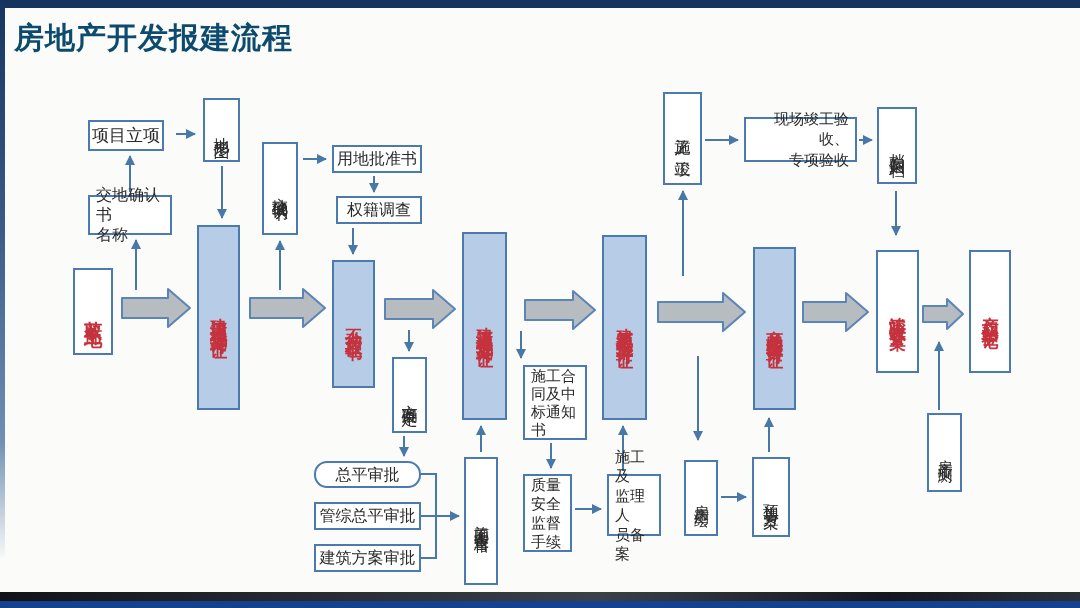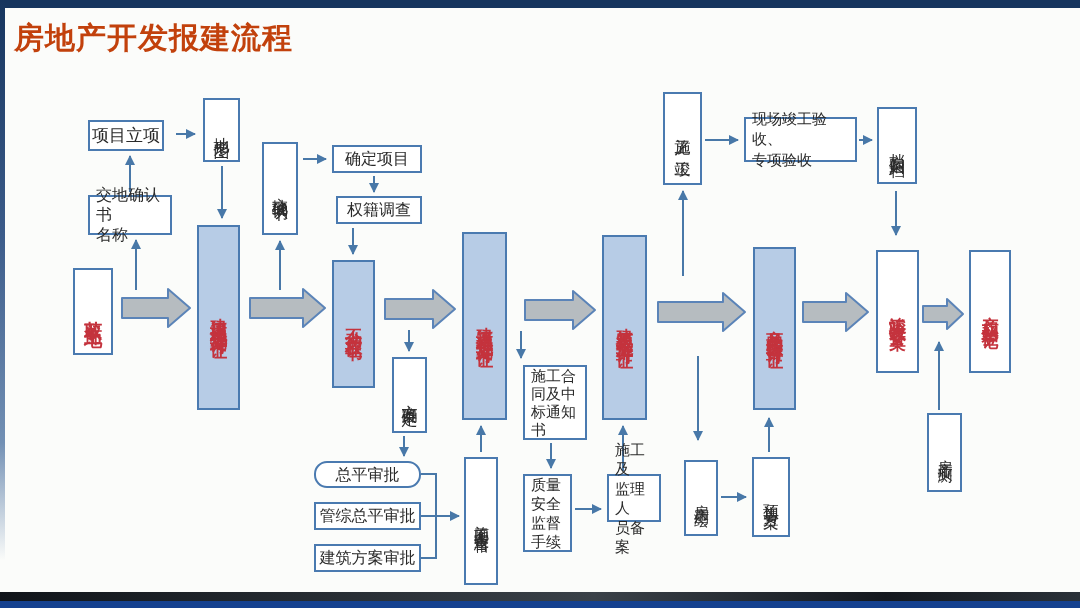--- a/index.html
+++ b/index.html
@@ -9,21 +9,21 @@
     font-family:"Liberation Sans","DejaVu Sans",sans-serif;
   }
   #top-bar{position:absolute;left:0;top:0;width:1080px;height:8px;background:#16355e;}
   #left-strip{position:absolute;left:0;top:0;width:5px;height:590px;
     background:linear-gradient(180deg,#16355e 0%,#3c5c8a 40%,#7290b4 75%,rgba(255,255,255,0) 95%);}
   #bottom-dark{position:absolute;left:0;top:592px;width:1080px;height:9px;
     background:linear-gradient(90deg,#101419,#3a4148 55%,#14181e 82%,#2a3138);}
   #bottom-blue{position:absolute;left:0;top:601px;width:1080px;height:7px;background:#15418f;}
   .title{
     position:absolute;left:14px;top:18px;font-size:30px;font-weight:bold;
-    color:#c2410c;letter-spacing:1px;
+    color:#0c4a6e;letter-spacing:1px;
   }
   .box{
     position:absolute;box-sizing:border-box;border:2px solid #4a7ab0;background:#ffffff;
     color:#2a2a2a;display:flex;align-items:center;justify-content:center;
     white-space:pre-line;text-align:center;line-height:1.25;
   }
   .v{writing-mode:vertical-rl;text-orientation:upright;letter-spacing:3px;}
   .hl{background:#b7cce6;color:#c4333d;font-weight:bold;}
   .red{color:#c4333d;font-weight:bold;}
   .ml{justify-content:flex-start;text-align:left;padding:3px 6px;}
@@ -82,21 +82,21 @@
     <line class="thin" x1="769" y1="452" x2="769" y2="418" marker-end="url(#ah)"></line>
     <line class="thin" x1="939" y1="410" x2="939" y2="342" marker-end="url(#ah)"></line>
   </svg>
 
   <div class="box h" style="left:88px;top:120px;width:76px;height:31px;font-size:17px;">项目立项</div>
   <div class="box v" style="left:203px;top:98px;width:37px;height:64px;font-size:16px;letter-spacing:4px;">地形图</div>
   <div class="box h ml" style="left:88px;top:195px;width:84px;height:40px;font-size:16px;">交地确认书
 名称</div>
   <div class="box v red" style="left:73px;top:268px;width:40px;height:87px;font-size:18px;">获取土地</div>
   <div class="box v" style="left:262px;top:142px;width:36px;height:93px;font-size:16px;letter-spacing:2px;">交地确认书</div>
-  <div class="box h" style="left:332px;top:145px;width:90px;height:28px;font-size:16px;">确定项目</div>
+  <div class="box h" style="left:332px;top:145px;width:90px;height:28px;font-size:16px;">用地批准书</div>
   <div class="box h" style="left:336px;top:196px;width:86px;height:28px;font-size:16px;">权籍调查</div>
 
   <div class="box v hl" style="left:197px;top:225px;width:43px;height:185px;font-size:17px;">建设用地规划许可证</div>
   <div class="box v hl" style="left:332px;top:260px;width:43px;height:128px;font-size:17px;">不动产权证书</div>
   <div class="box v hl" style="left:462px;top:232px;width:45px;height:188px;font-size:17px;">建设工程规划许可证</div>
   <div class="box v hl" style="left:602px;top:235px;width:45px;height:185px;font-size:17px;">建筑工程施工许可证</div>
   <div class="box v hl" style="left:753px;top:247px;width:43px;height:163px;font-size:17px;">商品房预售许可证</div>
   <div class="box v red" style="left:876px;top:250px;width:43px;height:123px;font-size:17px;">竣工验收备案</div>
   <div class="box v red" style="left:969px;top:250px;width:42px;height:123px;font-size:17px;">产权初始登记</div>
 
@@ -106,26 +106,26 @@
   <div class="box h" style="left:314px;top:502px;width:107px;height:28px;font-size:16px;">管综总平审批</div>
   <div class="box v" style="left:464px;top:457px;width:34px;height:128px;font-size:15px;letter-spacing:2px;">施工图审查合格</div>
   <div class="box h ml" style="left:523px;top:474px;width:49px;height:78px;font-size:15px;line-height:1.28;">质量
 安全
 监督
 手续</div>
   <div class="box h ml" style="left:523px;top:365px;width:64px;height:75px;font-size:15px;line-height:1.2;">施工合
 同及中
 标通知
 书</div>
-  <div class="box h ml" style="left:607px;top:474px;width:54px;height:48px;font-size:15px;line-height:1.3;">施工及
+  <div class="box h ml" style="left:607px;top:474px;width:54px;height:62px;font-size:15px;line-height:1.3;">施工及
 监理人
 员备案</div>
 
   <div class="box v" style="left:663px;top:92px;width:39px;height:93px;font-size:16px;letter-spacing:2px;">施工／竣工</div>
-  <div class="box h ml" style="left:744px;top:117px;width:113px;height:45px;font-size:15px;line-height:1.35;">现场竣工验收、
+  <div class="box h ml" style="left:744px;top:117px;width:113px;height:45px;font-size:15px;line-height:1.35;text-align:right;">现场竣工验收、
 专项验收</div>
   <div class="box v" style="left:877px;top:107px;width:40px;height:77px;font-size:16px;">档案归档</div>
   <div class="box v" style="left:684px;top:460px;width:34px;height:76px;font-size:15px;">房产测绘</div>
   <div class="box v" style="left:752px;top:457px;width:38px;height:80px;font-size:16px;">预售方案</div>
   <div class="box v" style="left:927px;top:413px;width:35px;height:79px;font-size:15px;">房产实测</div>
 
   <div id="bottom-dark"></div>
   <div id="bottom-blue"></div>
 </div>
 

